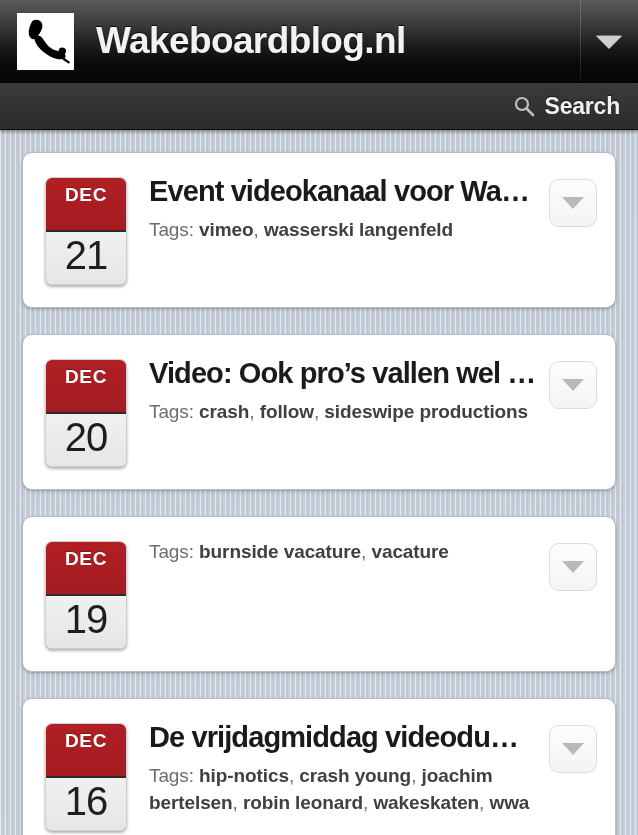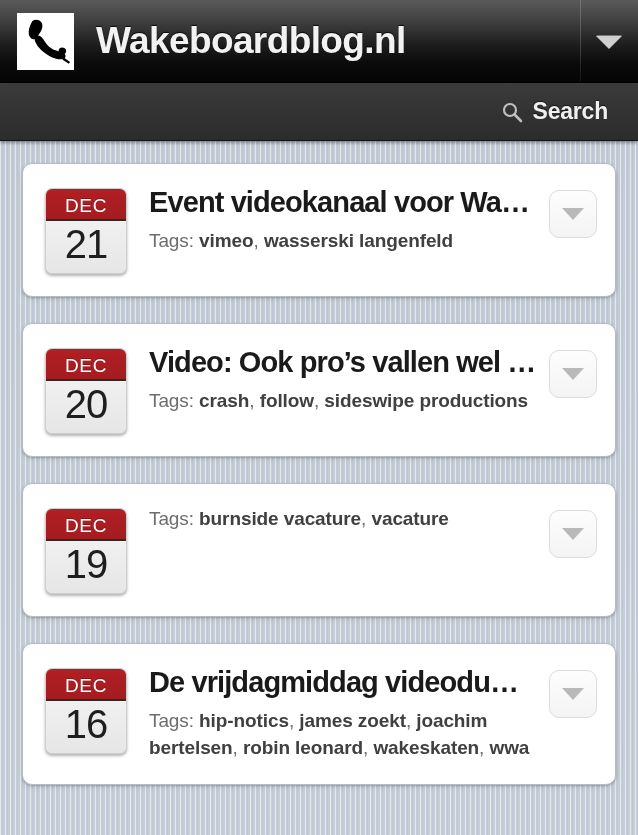--- a/index.html
+++ b/index.html
@@ -65,27 +65,27 @@
   .tri-down-light {
     width:0;height:0;
     border-left:13px solid transparent;
     border-right:13px solid transparent;
     border-top:13px solid #cfcfcf;
     filter:drop-shadow(0 -1px 0 rgba(255,255,255,0.35));
   }
 
   
   .searchbar {
-    height:58px;
+    height:47px;
     background:linear-gradient(to bottom, #3b3b3b 0%, #333333 50%, #2c2c2c 100%);
     border-bottom:1px solid #111;
     display:flex;
     align-items:center;
     justify-content:flex-end;
-    padding-right:30px;
+    padding-right:18px;
     box-shadow:0 2px 3px rgba(0,0,0,0.35);
     position:relative;
     z-index:5;
   }
   .search-icon {
     width:22px; height:22px;
     margin-right:9px;
     display:flex; align-items:center; justify-content:center;
   }
   .search-label {
@@ -119,23 +119,23 @@
     overflow:hidden;
     background:#ececec;
     box-shadow:0 2px 3px rgba(0,0,0,0.30);
     border:1px solid #cfcfcf;
     margin-top:2px;
   }
   .datebadge .m {
     background:linear-gradient(to bottom, #b01f24 0%, #a41c20 100%);
     color:#ffffff;
     font-size:19px;
-    font-weight:normal;
+    font-weight:bold;
     text-align:center;
-    padding:6px 0 2px 0;
+    padding:6px 0 24px 0;
     letter-spacing:0.6px;
     border-bottom:2px solid #2b2b2b;
     text-shadow:0 -1px 0 rgba(0,0,0,0.25);
   }
   .datebadge .d {
     background:linear-gradient(to bottom, #f0f0f0 0%, #e6e6e6 100%);
     color:#1e1e1e;
     font-size:40px;
     font-weight:normal;
     text-align:center;
@@ -258,19 +258,19 @@
         <span class="tri-down-gray"></span>
       </div>
     </div>
     <div class="card">
       <div class="datebadge">
         <div class="m">DEC</div>
         <div class="d">16</div>
       </div>
       <div class="card-body">
         <div class="card-title">De vrijdagmiddag videodum…</div>
-        <div class="card-tags"><span>Tags:</span> <a class="tag">hip-notics</a><span class="sep">, </span><a class="tag">james zoekt</a><span class="sep">, </span><a class="tag">joachim bertelsen</a><span class="sep">, </span><a class="tag">robin leonard</a><span class="sep">, </span><a class="tag">wakeskaten</a><span class="sep">, </span><a class="tag">wwa</a></div>
+        <div class="card-tags"><span>Tags:</span> <a class="tag">hip-notics</a><span class="sep">, </span><a class="tag">crash young</a><span class="sep">, </span><a class="tag">joachim bertelsen</a><span class="sep">, </span><a class="tag">robin leonard</a><span class="sep">, </span><a class="tag">wakeskaten</a><span class="sep">, </span><a class="tag">wwa</a></div>
       </div>
       <div class="card-menu-btn">
         <span class="tri-down-gray"></span>
       </div>
     </div>
   </div>
 
 </body></html>

